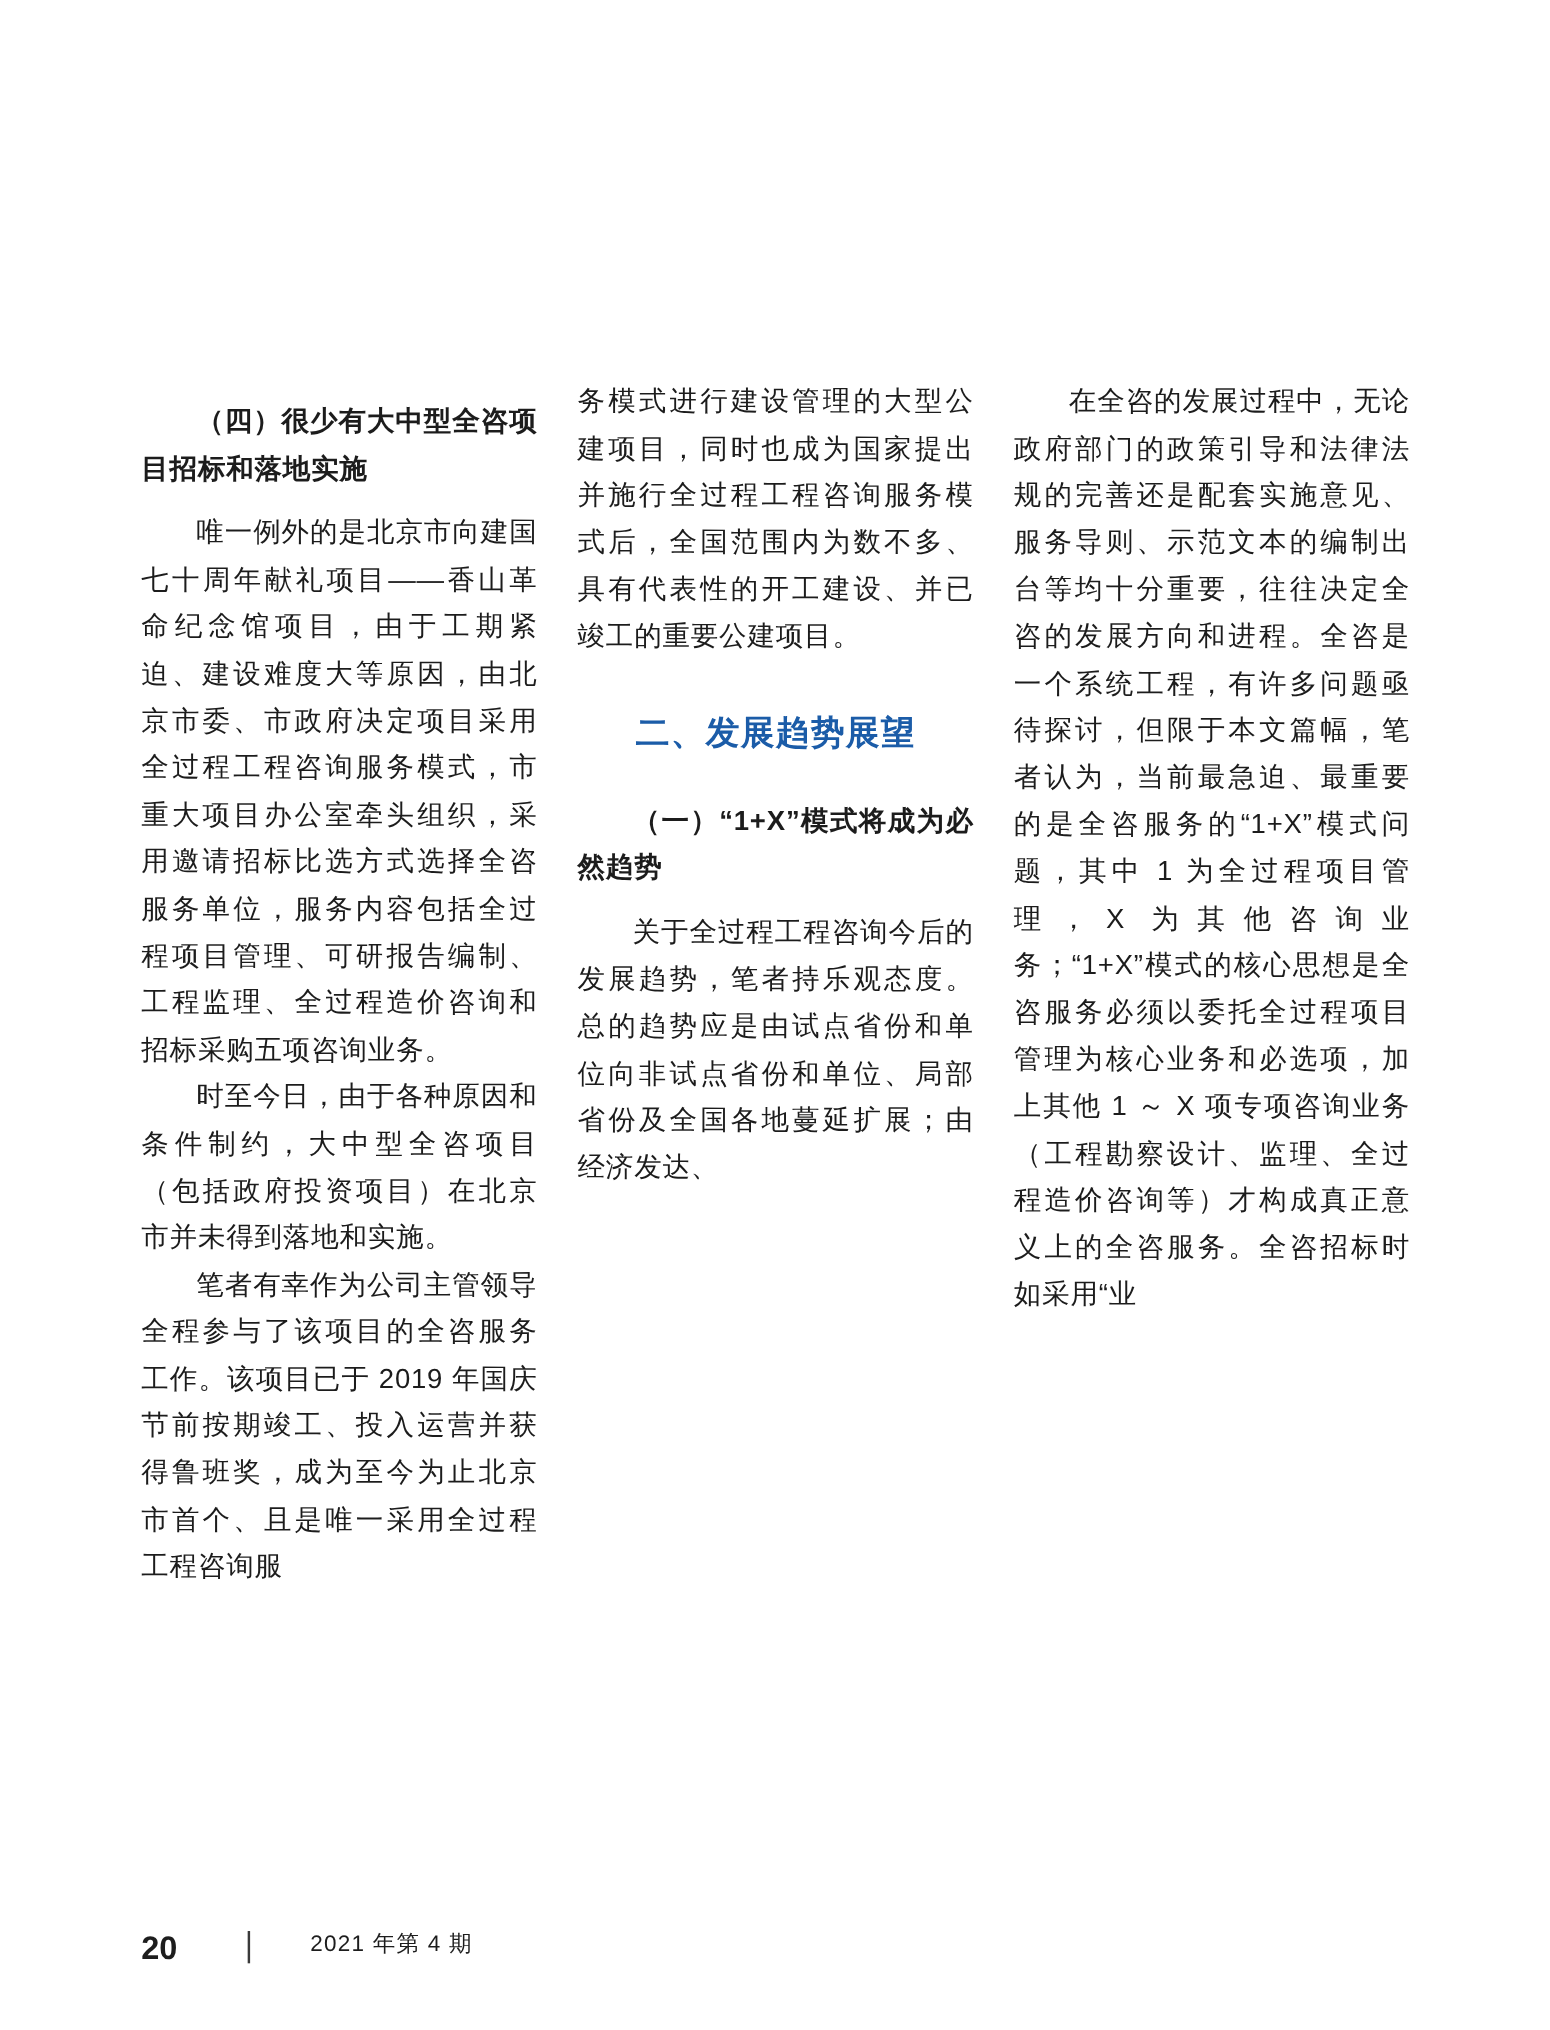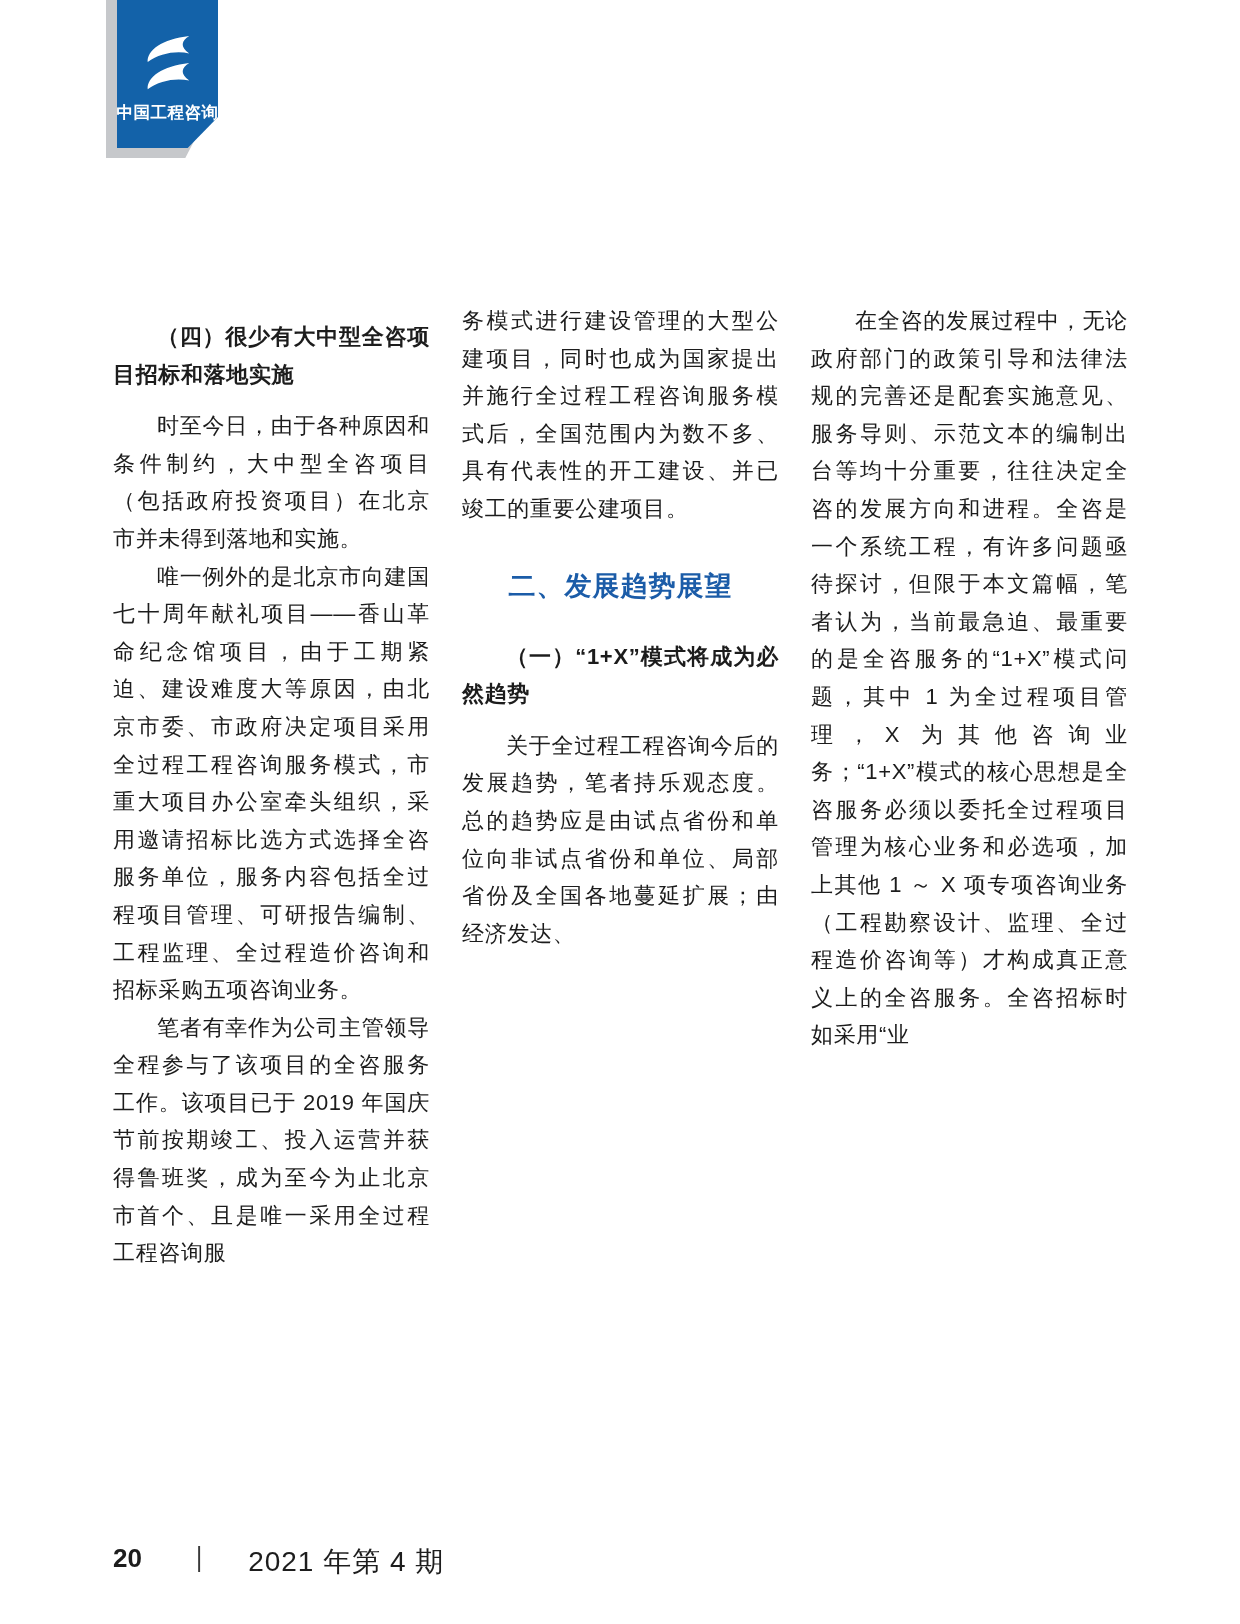--- a/index.html
+++ b/index.html
@@ -57,43 +57,33 @@
     text-align: center;
   }
 
   
   .footer {
     position: absolute; left: 113px; top: 1543px;
     display: flex; align-items: flex-start; gap: 32px;
   }
   .footer .pageno { font-size: 26px; font-weight: 700; color: #1d1d1d; }
   .footer .divider { font-size: 24px; font-weight: 300; color: #3a3a3a; margin: 0 14px 0 22px; transform: scaleY(1.15); }
-  .footer .issue { font-size: 28px; color: #1d1d1d; letter-spacing: 1px; }
+  .footer .issue { font-size: 18px; color: #1d1d1d; letter-spacing: 1px; }
 </style>
 </head>
 <body>
 
 <div class="page">
 
-  <div class="logo-wrap">
-    <div class="logo-shadow"></div>
-    <div class="logo-main">
-      <svg class="logo-icon" viewBox="0 0 60 64">
-        <path fill="#ffffff" d="M52,2 C24,5 8,17 9,29 C21,20 38,17 52,20 C42,13 44,7 52,2 Z"></path>
-        <path fill="#ffffff" d="M52,30 C24,33 8,45 9,57 C21,48 38,45 52,48 C42,41 44,35 52,30 Z"></path>
-      </svg>
-      <div class="logo-label">中国工程咨询</div>
-    </div>
-  </div>
 
   <div class="columns">
     <div class="col">
         <p class="subhead indent">（四）很少有大中型全咨项目招标和落地实施</p>
+        <p class="para indent">唯一例外的是北京市向建国七十周年献礼项目——香山革命纪念馆项目，由于工期紧迫、建设难度大等原因，由北京市委、市政府决定项目采用全过程工程咨询服务模式，市重大项目办公室牵头组织，采用邀请招标比选方式选择全咨服务单位，服务内容包括全过程项目管理、可研报告编制、工程监理、全过程造价咨询和招标采购五项咨询业务。</p>
         <p class="para indent">时至今日，由于各种原因和条件制约，大中型全咨项目（包括政府投资项目）在北京市并未得到落地和实施。</p>
-        <p class="para indent">唯一例外的是北京市向建国七十周年献礼项目——香山革命纪念馆项目，由于工期紧迫、建设难度大等原因，由北京市委、市政府决定项目采用全过程工程咨询服务模式，市重大项目办公室牵头组织，采用邀请招标比选方式选择全咨服务单位，服务内容包括全过程项目管理、可研报告编制、工程监理、全过程造价咨询和招标采购五项咨询业务。</p>
         <p class="para indent">笔者有幸作为公司主管领导全程参与了该项目的全咨服务工作。该项目已于 2019 年国庆节前按期竣工、投入运营并获得鲁班奖，成为至今为止北京市首个、且是唯一采用全过程工程咨询服</p>
       </div>
     <div class="col">
         <p class="para">务模式进行建设管理的大型公建项目，同时也成为国家提出并施行全过程工程咨询服务模式后，全国范围内为数不多、具有代表性的开工建设、并已竣工的重要公建项目。</p>
         <p class="sechead">二、发展趋势展望</p>
         <p class="subhead indent">（一）“1+X”模式将成为必然趋势</p>
         <p class="para indent">关于全过程工程咨询今后的发展趋势，笔者持乐观态度。总的趋势应是由试点省份和单位向非试点省份和单位、局部省份及全国各地蔓延扩展；由经济发达、</p>
       </div>
     <div class="col">
         <p class="para indent">在全咨的发展过程中，无论政府部门的政策引导和法律法规的完善还是配套实施意见、服务导则、示范文本的编制出台等均十分重要，往往决定全咨的发展方向和进程。全咨是一个系统工程，有许多问题亟待探讨，但限于本文篇幅，笔者认为，当前最急迫、最重要的是全咨服务的“1+X”模式问题，其中 1 为全过程项目管理，X 为其他咨询业务；“1+X”模式的核心思想是全咨服务必须以委托全过程项目管理为核心业务和必选项，加上其他 1 ～ X 项专项咨询业务（工程勘察设计、监理、全过程造价咨询等）才构成真正意义上的全咨服务。全咨招标时如采用“业</p>

